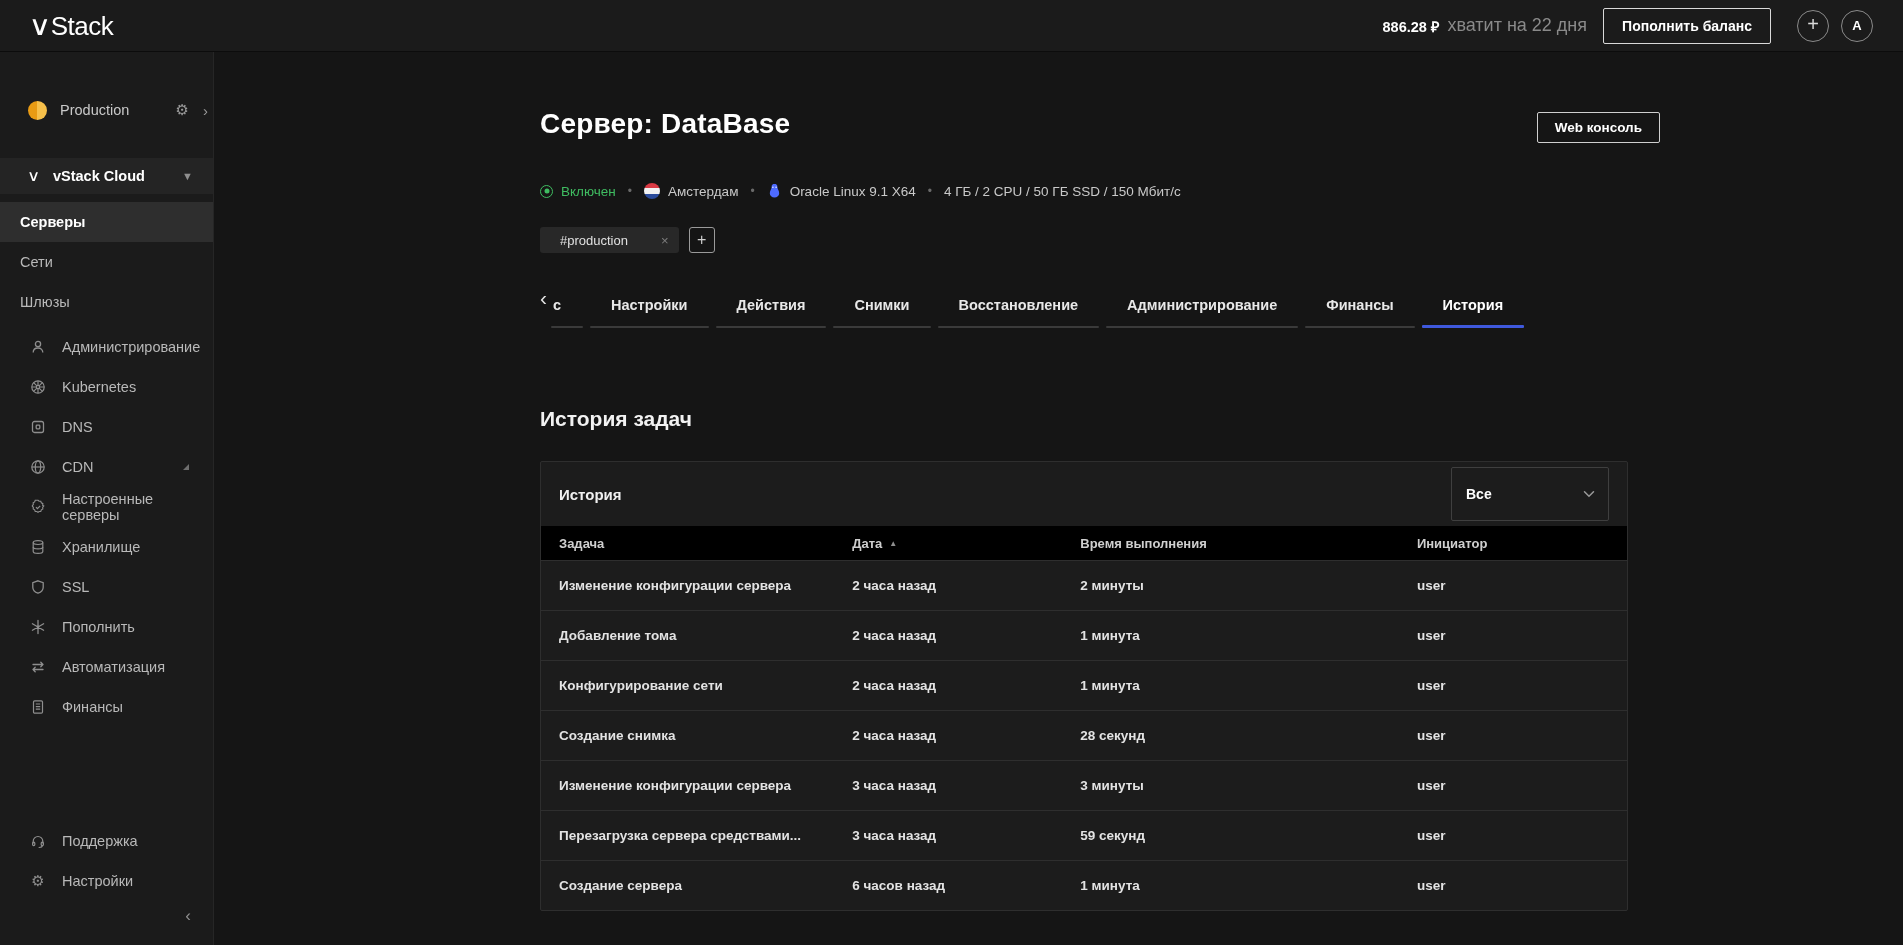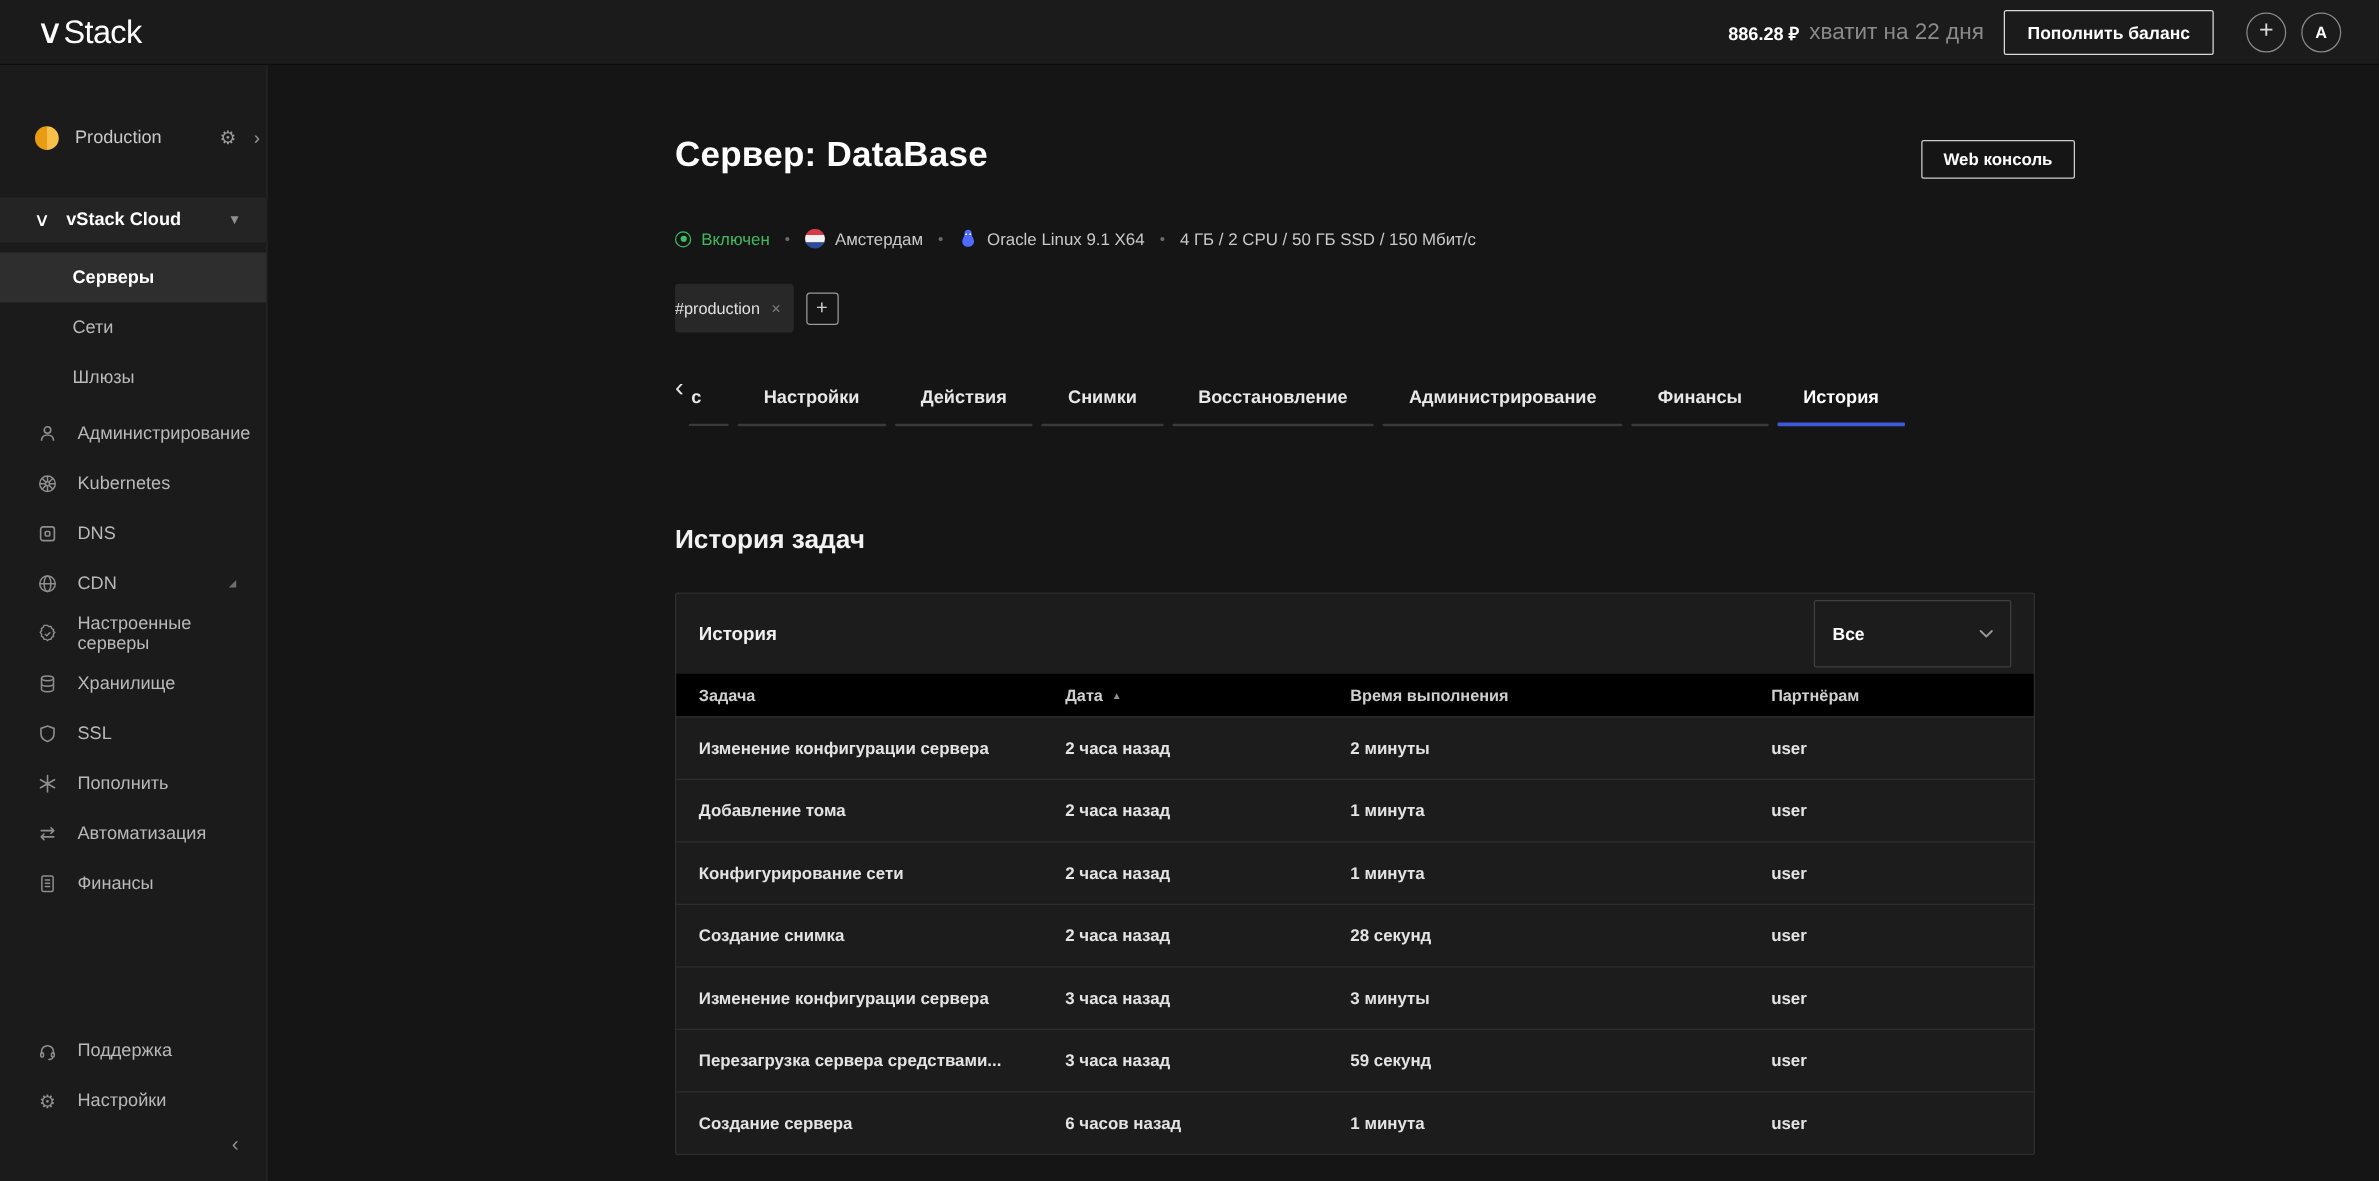--- a/index.html
+++ b/index.html
@@ -52,21 +52,21 @@
   .sb-project-label { margin-left:13px; font-size:14.5px; color:#c9c9c9; font-weight:500; }
   .sb-project-gear { position:absolute; right:24px; color:#9a9a9a; font-size:15px; font-family:"DejaVu Sans",sans-serif; }
   .sb-project-arrow { position:absolute; right:5px; color:#9a9a9a; font-size:15px; }
 
   .sb-cloud { margin-top:30px; height:36px; background:#242424; display:flex; align-items:center; padding:0 0 0 28px; position:relative; cursor:pointer; }
   .sb-cloud-mark { color:#fff; font-size:15px; font-family:"DejaVu Sans",sans-serif; transform:scaleX(1.2); }
   .sb-cloud-label { margin-left:14px; font-size:14.5px; font-weight:700; color:#fff; }
   .sb-cloud-caret { position:absolute; right:20px; color:#8f8f8f; font-size:11px; }
 
   .sb-subnav { margin-top:8px; }
-  .sb-subitem { height:40px; display:flex; align-items:center; padding-left:58px; font-size:14.5px; color:#b9b9b9; font-weight:500; cursor:pointer; }
+  .sb-subitem { height:40px; display:flex; align-items:center; padding-left:20px; font-size:14.5px; color:#b9b9b9; font-weight:500; cursor:pointer; }
   .sb-subitem.active { background:#2e2e2e; color:#fff; font-weight:600; }
 
   .sb-nav { margin-top:5px; }
   .sb-item { height:40px; display:flex; align-items:center; padding-left:28px; cursor:pointer; position:relative; }
   .sb-icon { width:20px; display:flex; justify-content:center; color:#8e8e8e; font-family:"DejaVu Sans",sans-serif; font-size:15px; flex:none; }
   .sb-item-label { margin-left:14px; font-size:14.5px; color:#b9b9b9; font-weight:500; }
   .cdn-corner { position:absolute; right:24px; width:0; height:0; border-left:6px solid transparent; border-bottom:6px solid #6e6e6e; }
 
   .sb-footer { position:absolute; bottom:14px; left:0; right:0; }
   .sb-collapse { height:30px; display:flex; align-items:center; justify-content:flex-end; padding-right:22px; color:#8f8f8f; font-size:17px; cursor:pointer; }
@@ -85,21 +85,21 @@
   .status-state { color:#3fbc61; display:flex; align-items:center; }
   .state-dot { width:13px; height:13px; border-radius:50%; border:1.5px solid #3fbc61; margin-right:8px; position:relative; }
   .state-dot::after { content:''; position:absolute; left:50%; top:50%; transform:translate(-50%,-50%); width:5px; height:5px; border-radius:50%; background:#3fbc61; }
   .flag-nl { width:16px; height:16px; border-radius:50%; overflow:hidden; margin-right:8px; display:flex; flex-direction:column; flex:none; }
   .flag-nl i { flex:1; }
   .flag-nl .r { background:#d93a44; } .flag-nl .w { background:#f2f2f2; } .flag-nl .b { background:#2b4b9b; }
   .os-item, .loc-item { display:flex; align-items:center; }
   .tux { margin-right:8px; }
 
   .tags-row { margin-top:28px; display:flex; align-items:center; }
-  .tag-pill { background:#282828; border-radius:3px; height:39px; display:flex; align-items:center; padding:0 10px 0 0; font-size:13px; color:#e0e0e0; font-weight:500; cursor:pointer; }
+  .tag-pill { background:#282828; border-radius:3px; height:26px; display:flex; align-items:center; padding:0 10px 0 20px; font-size:13px; color:#e0e0e0; font-weight:500; cursor:pointer;gap:24px; }
   .tag-close { color:#7d7d7d; margin-left:9px; font-size:13px; cursor:pointer; }
   .tag-add { margin-left:10px; width:26px; height:26px; border:1px solid #9a9a9a; border-radius:3px; background:transparent; color:#cfcfcf; font-size:16px; font-weight:300; display:flex; align-items:center; justify-content:center; cursor:pointer; }
 
   .tabs-row { margin-top:34px; display:flex; align-items:flex-end; }
   .tabs-scroll-left { color:#e6e6e6; font-size:21px; line-height:1; margin:0 4px 20px 0; cursor:pointer; }
   .tab { margin-right:7px; cursor:pointer; }
   .tab-label { display:block; text-align:center; font-size:14.5px; font-weight:600; color:#e8e8e8; padding:0 21px; white-space:nowrap; }
   .tab::after { content:''; display:block; height:2px; background:#3a3a3a; margin-top:13px; border-radius:1px; }
   .tab.truncated { width:32px; overflow:hidden; }
   .tab.truncated .tab-label { padding:0 6px 0 2px; text-align:left; }
@@ -395,21 +395,21 @@
             <span>Задача</span>
           </div>
         <div>
           <span>Дата</span>
           <span class="sort-arrow">▲</span>
         </div>
         <div>
             <span>Время выполнения</span>
           </div>
         <div>
-            <span>Партнёрам</span>
+            <span>Инициатор</span>
           </div>
       </div>
 
       <div class="tbl-row">
         <div>Изменение конфигурации сервера</div>
         <div>2 часа назад</div>
         <div>2 минуты</div>
         <div>user</div>
       </div>
       <div class="tbl-row">

